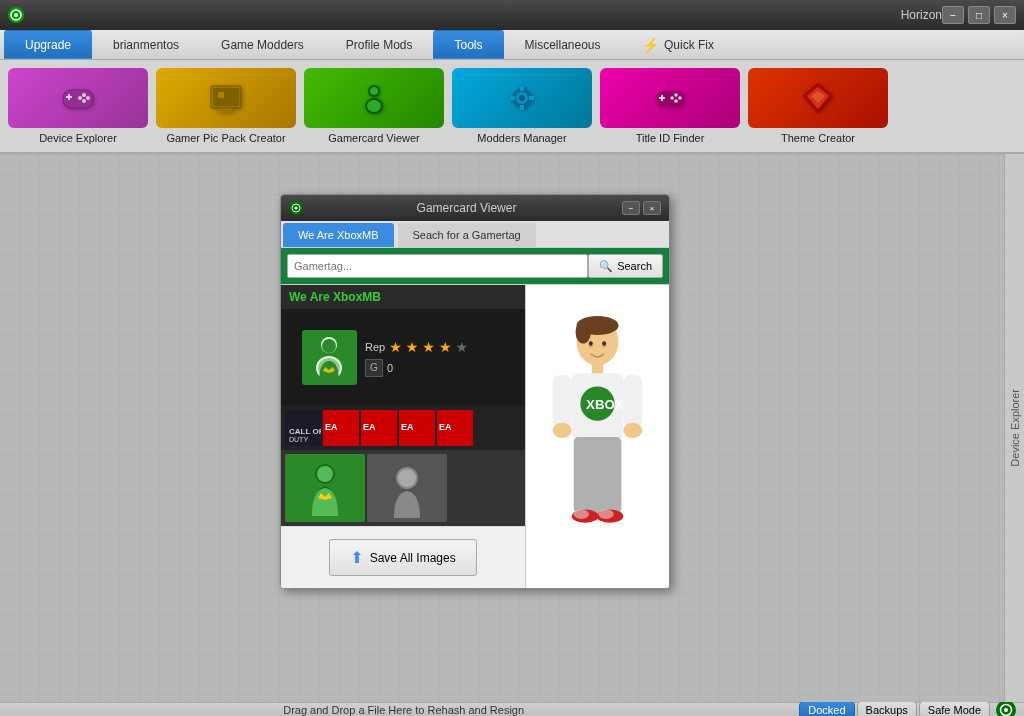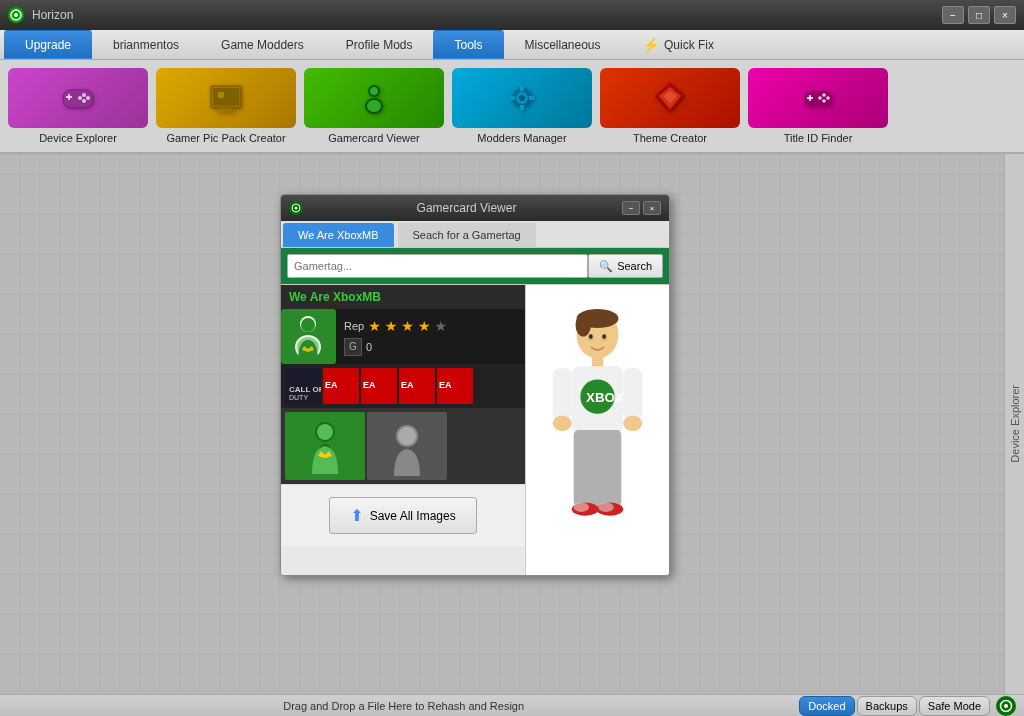--- a/index.html
+++ b/index.html
@@ -31,21 +31,21 @@
       background: #00a000;
       border-radius: 50%;
       display: flex;
       align-items: center;
       justify-content: center;
       font-size: 10px;
       font-weight: bold;
     }
     .title-bar-text {
       flex: 1;
-      text-align: left;
+      text-align: right;
       font-size: 12px;
       color: #ccc;
     }
     .title-bar-controls {
       display: flex;
       gap: 4px;
     }
     .title-bar-btn {
       width: 22px;
       height: 18px;
@@ -278,21 +278,21 @@
     }
     .gamercard-header {
       background: #2a2a2a;
       color: #33cc33;
       padding: 5px 8px;
       font-size: 12px;
       font-weight: bold;
     }
     .gamercard-info {
       background: #1a1a1a;
-      padding: 0;
+      padding: 21px;
       display: flex;
       align-items: center;
       gap: 8px;
     }
     .avatar-placeholder {
       width: 55px;
       height: 55px;
       background: #2a8a2a;
       border-radius: 3px;
       display: flex;
@@ -387,21 +387,21 @@
       width: 144px;
       background: white;
       display: flex;
       align-items: center;
       justify-content: center;
       border-left: 1px solid #ccc;
     }
 
     
     .status-bar {
-      height: 22px;
+      height: 14px;
       background: linear-gradient(to bottom, #d0d0d0, #c0c0c0);
       border-top: 1px solid #aaa;
       display: flex;
       align-items: center;
       padding: 0 8px;
     }
     .status-text {
       flex: 1;
       font-size: 11px;
       color: #333;
@@ -530,43 +530,43 @@
         <rect x="18" y="8" width="4" height="5" fill="rgba(0,160,200,0.9)"></rect>
         <rect x="18" y="27" width="4" height="5" fill="rgba(0,160,200,0.9)"></rect>
         <rect x="8" y="18" width="5" height="4" fill="rgba(0,160,200,0.9)"></rect>
         <rect x="27" y="18" width="5" height="4" fill="rgba(0,160,200,0.9)"></rect>
       </svg>
     </div>
     <span class="tool-label">Modders Manager</span>
   </div>
 
   <div class="tool-item">
-    <div class="tool-icon-box" style="background: linear-gradient(135deg, #dd3300, #aa1100);">
-      <svg width="40" height="40" viewBox="0 0 40 40">
-        <polygon points="20,5 35,18 20,35 5,18" fill="rgba(180,0,0,0.7)" stroke="rgba(100,0,0,0.5)" stroke-width="1"></polygon>
-        <polygon points="20,9 31,18 20,31 9,18" fill="rgba(220,60,30,0.8)"></polygon>
-        <polygon points="20,13 27,18 20,25 13,18" fill="rgba(240,100,60,0.6)"></polygon>
-      </svg>
-    </div>
-    <span class="tool-label">Theme Creator</span>
-  </div>
-
-  <div class="tool-item">
     <div class="tool-icon-box" style="background: linear-gradient(135deg, #ee00aa, #aa0077);">
       <svg width="40" height="40" viewBox="0 0 40 40">
         <rect x="6" y="13" width="28" height="16" rx="7" fill="rgba(150,0,100,0.8)"></rect>
         <rect x="9" y="19" width="6" height="2" fill="white" opacity="0.8"></rect>
         <rect x="11" y="17" width="2" height="6" fill="white" opacity="0.8"></rect>
         <circle cx="26" cy="17" r="1.8" fill="white" opacity="0.8"></circle>
         <circle cx="30" cy="20" r="1.8" fill="white" opacity="0.8"></circle>
         <circle cx="26" cy="23" r="1.8" fill="white" opacity="0.8"></circle>
         <circle cx="22" cy="20" r="1.8" fill="white" opacity="0.8"></circle>
       </svg>
     </div>
     <span class="tool-label">Title ID Finder</span>
+  </div>
+
+  <div class="tool-item">
+    <div class="tool-icon-box" style="background: linear-gradient(135deg, #dd3300, #aa1100);">
+      <svg width="40" height="40" viewBox="0 0 40 40">
+        <polygon points="20,5 35,18 20,35 5,18" fill="rgba(180,0,0,0.7)" stroke="rgba(100,0,0,0.5)" stroke-width="1"></polygon>
+        <polygon points="20,9 31,18 20,31 9,18" fill="rgba(220,60,30,0.8)"></polygon>
+        <polygon points="20,13 27,18 20,25 13,18" fill="rgba(240,100,60,0.6)"></polygon>
+      </svg>
+    </div>
+    <span class="tool-label">Theme Creator</span>
   </div>
 </div>
 
 <div class="main-content">
   <div class="content-area">
 
     <div class="floating-window">
 
       <div class="floating-title-bar">
         <div class="float-icon">

